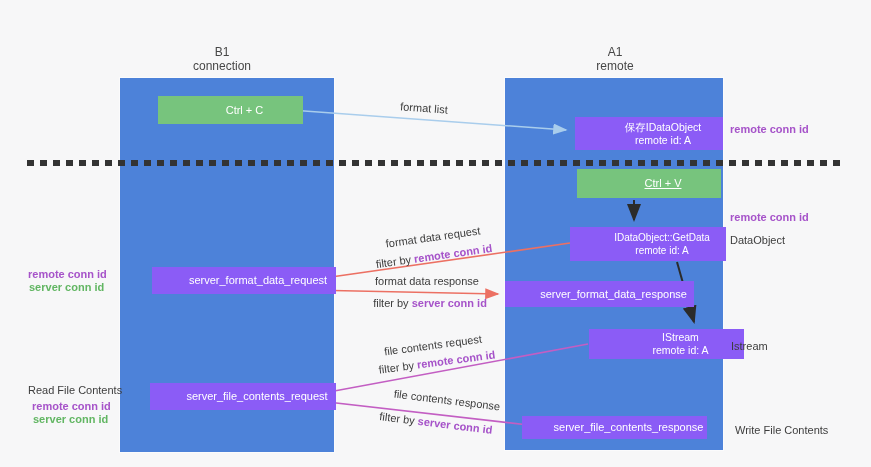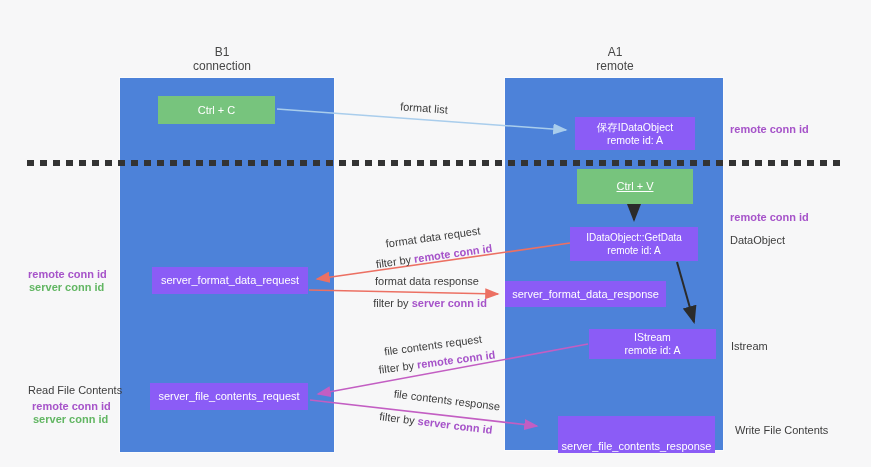--- a/index.html
+++ b/index.html
@@ -15,21 +15,21 @@
     font-size:15px;line-height:19px;color:#3b3b3b;
   }
   .col-header{
     text-align:center;font-size:12px;line-height:13.5px;color:#474747;
   }
   .column{
     background:#4d82d9;outline:1px solid rgba(255,255,255,0.55);
   }
   .node{
     display:flex;flex-direction:column;align-items:center;justify-content:center;
-    color:#ffffff;text-align:center;font-size:11px;line-height:13px;
+    color:#ffffff;text-align:center;font-size:11px;line-height:13px;padding-left:28px;
   }
   .green{background:#77c47d;}
   .orange{background:#8b5cf6;}
   .dashline{
     left:27px;top:160px;width:818px;height:6px;
     background:repeating-linear-gradient(90deg,#333333 0 7px,transparent 7px 13px);
   }
   .alabel{
     white-space:nowrap;font-size:11px;color:#3d3d3d;
     transform-origin:center center;
@@ -86,21 +86,21 @@
 
 <div class="abs node green" style="left:158px;top:96px;width:117px;height:28px;">
   <div>Ctrl + C</div>
 </div>
 
 <div class="abs node orange" style="left:575px;top:117px;width:120px;height:33px;font-size:10.5px;">
   <div>保存IDataObject</div>
   <div>remote id: A</div>
 </div>
 
-<div class="abs node green" style="left:577px;top:169px;width:116px;height:35px;text-decoration:underline;">
+<div class="abs node green" style="left:577px;top:169px;width:116px;height:29px;text-decoration:underline;">
   <div>Ctrl + V</div>
 </div>
 
 <div class="abs node orange" style="left:570px;top:227px;width:128px;height:34px;font-size:10px;">
   <div>IDataObject::GetData</div>
   <div>remote id: A</div>
 </div>
 
 <div class="abs node orange" style="left:152px;top:267px;width:156px;height:27px;">
   <div>server_format_data_request</div>
@@ -112,21 +112,21 @@
 
 <div class="abs node orange" style="left:589px;top:329px;width:127px;height:30px;font-size:10.5px;">
   <div>IStream</div>
   <div>remote id: A</div>
 </div>
 
 <div class="abs node orange" style="left:150px;top:383px;width:158px;height:27px;">
   <div>server_file_contents_request</div>
 </div>
 
-<div class="abs node orange" style="left:558px;top:416px;width:157px;height:37px;justify-content:flex-end;">
+<div class="abs node orange" style="left:522px;top:416px;width:157px;height:23px;">
   <div>server_file_contents_response</div>
 </div>
 
 <div class="abs alabel" style="left:424px;top:108px;transform:translate(-50%,-50%) rotate(4deg);">format list</div>
 
 <div class="abs alabel" style="left:433px;top:237px;transform:translate(-50%,-50%) rotate(-8deg);">format data request</div>
 <div class="abs alabel" style="left:434px;top:256px;transform:translate(-50%,-50%) rotate(-8deg);">
   <span class="dark">filter by</span>
   <span class="purple">remote conn id</span>
 </div>

